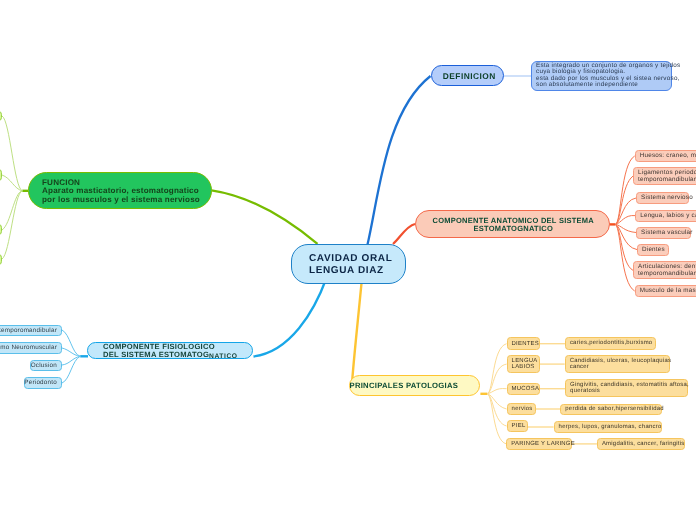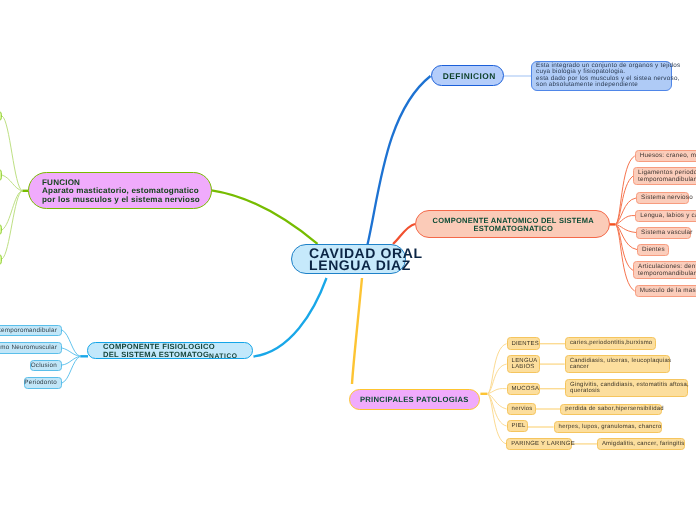--- a/index.html
+++ b/index.html
@@ -7,47 +7,47 @@
   body{width:696px;height:520px;overflow:hidden;
        font-family:"Liberation Sans",sans-serif;
        -webkit-font-smoothing:antialiased;
        text-rendering:geometricPrecision;}
   #stage{position:relative;width:696px;height:520px;}
   svg#links{position:absolute;left:0;top:0;width:696px;height:520px;pointer-events:none;}
   .node{position:absolute;box-sizing:border-box;display:flex;align-items:center;
         justify-content:flex-start;white-space:pre;}
 
   
-  .central{left:291px;top:243.5px;width:115px;height:30px;
+  .central{left:291px;top:243.5px;width:115px;height:40px;
            background:#C6E9FB;border:1.5px solid #1E81C8;border-radius:17px;
-           color:#0B2545;font-size:14px;font-weight:bold;letter-spacing:.62px;
+           color:#0B2545;font-size:10px;font-weight:bold;letter-spacing:.62px;
            line-height:11.1px;padding-left:17px;padding-top:2px;}
 
   
   .b-def{left:430.5px;top:65px;width:73.5px;height:21px;background:#B4CDFA;
          border:1.3px solid #1B5FD9;border-radius:11px;color:#0B3F26;
          font-size:8.4px;font-weight:bold;letter-spacing:.45px;
          justify-content:center;padding-left:4px;}
-  .b-func{left:28px;top:171.5px;width:184px;height:37px;background:#f0abfc;
+  .b-func{left:28px;top:171.5px;width:184px;height:37px;background:#22c55e;
           border:1.4px solid #78BC00;border-radius:19px;color:#15441C;
           font-size:8.1px;font-weight:bold;line-height:8.3px;padding-left:13px;
           padding-top:3px;letter-spacing:.18px;}
   .b-anat{left:414.5px;top:209.5px;width:195px;height:28px;background:#FBCBB8;
           border:1.4px solid #F4694A;border-radius:14px;color:#0E4C36;
           font-size:7.5px;font-weight:bold;letter-spacing:.25px;
           line-height:7.5px;padding-left:17px;padding-top:2px;text-align:center;}
   .b-fis{left:87px;top:342px;width:166px;height:17px;background:#C2E8FB;
          border:1.4px solid #13A5E8;border-radius:15px;color:#15443A;
          font-size:7.6px;font-weight:bold;letter-spacing:.25px;
          line-height:7.8px;padding-left:15px;padding-top:2px;}
   .b-fis .over{font-size:6.7px;letter-spacing:.55px;position:relative;top:0.6px;}
-  .b-pat{left:348.5px;top:389px;width:131.5px;height:20.5px;background:#f0abfc;
+  .b-pat{left:348.5px;top:375px;width:131.5px;height:20.5px;background:#fef9c3;
          border:1.4px solid #FEC52F;border-radius:11px;color:#0E4C36;
          font-size:7.7px;font-weight:bold;letter-spacing:.27px;
-         justify-content:center;padding-top:1px;}
+         justify-content:flex-start;padding-top:1px;}
 
   
   .leaf{font-size:6.3px;line-height:7.6px;border-radius:3.5px;border-width:1px;
         border-style:solid;padding:0 4px;letter-spacing:.22px;}
   .leaf.blue{background:#C1E6F8;border-color:#5BBFEA;color:#2E3A42;}
   .leaf.salmon{background:#FBCDBB;border-color:#F79C7F;color:#3B332F;}
   .leaf.yellow{background:#FCDE9D;border-color:#F5C55E;color:#3A3326;
                font-size:5.95px;letter-spacing:.25px;line-height:6.25px;}
   .leaf.defbox{background:#AFCBF6;border-color:#4F86E8;color:#2A3A52;
                border-radius:6px;}

